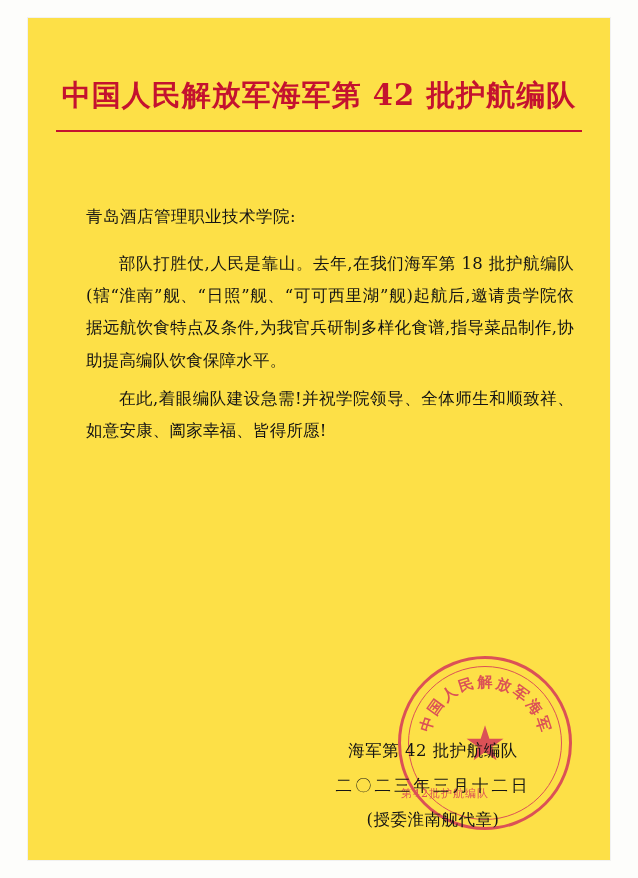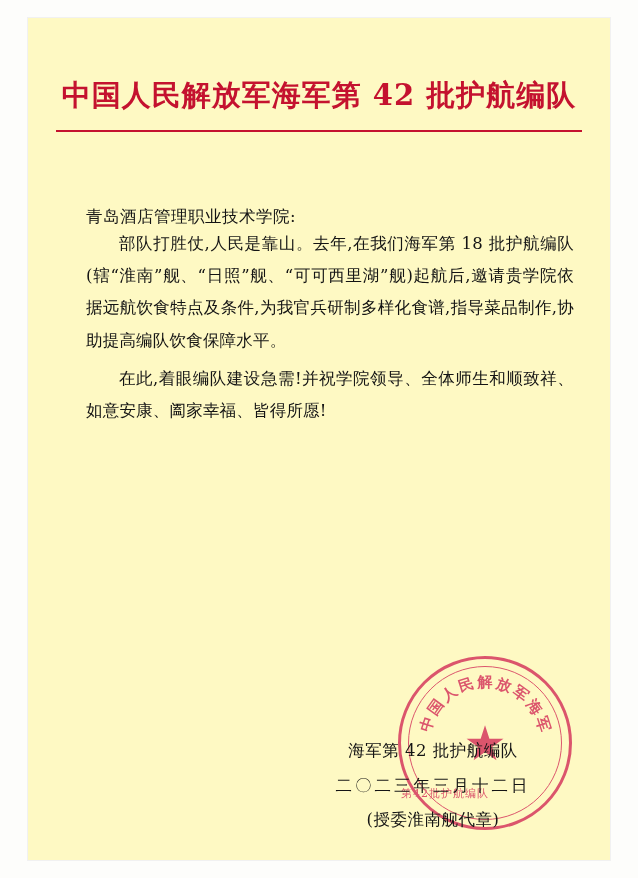--- a/index.html
+++ b/index.html
@@ -19,21 +19,21 @@
     height: 878px;
     background: #fdfdfb;
     box-sizing: border-box;
   }
   .sheet {
     position: absolute;
     left: 28px;
     top: 18px;
     width: 582px;
     height: 842px;
-    background: #fef9c3;
+    background: #fde047;
     box-shadow: 0 0 0 1px #f1f1f1;
     box-sizing: border-box;
   }
   .letterhead {
     position: absolute;
     left: 0;
     right: 0;
     top: 62px;
     text-align: center;
   }
@@ -69,21 +69,21 @@
   .body-block {
     position: absolute;
     left: 58px;
     right: 36px;
     top: 188px;
   }
   .salutation {
     font-size: 16.5px;
     color: #141414;
     letter-spacing: 0.5px;
-    margin-bottom: 0;
+    margin-bottom: 20px;
   }
   .para {
     font-size: 16.5px;
     color: #141414;
     line-height: 1.95;
     text-align: justify;
     text-justify: inter-ideograph;
     text-indent: 2em;
     margin: 0 0 6px 0;
     letter-spacing: 0.2px;

